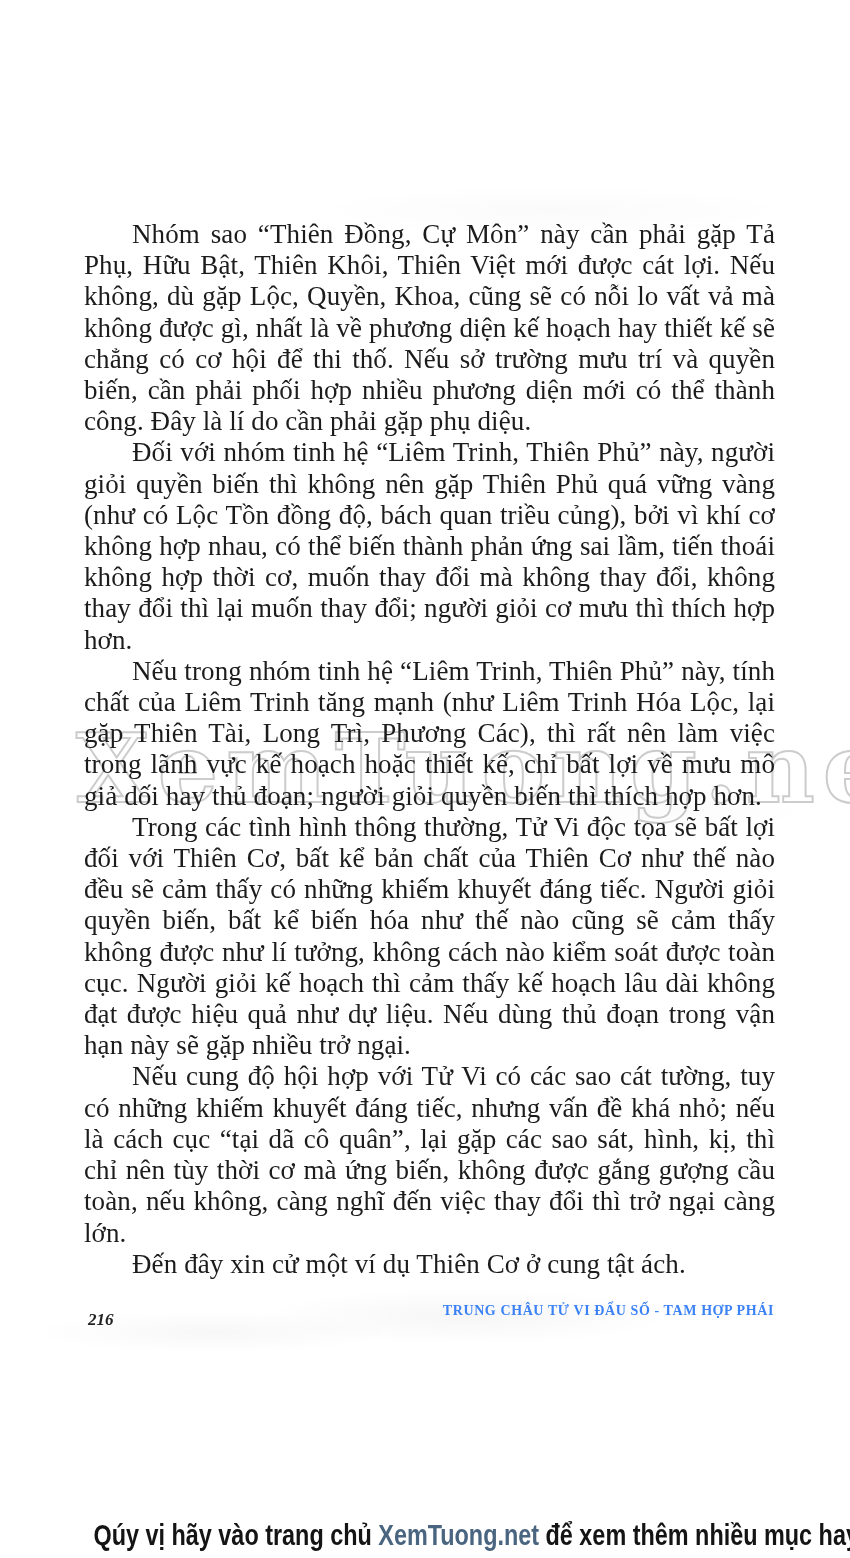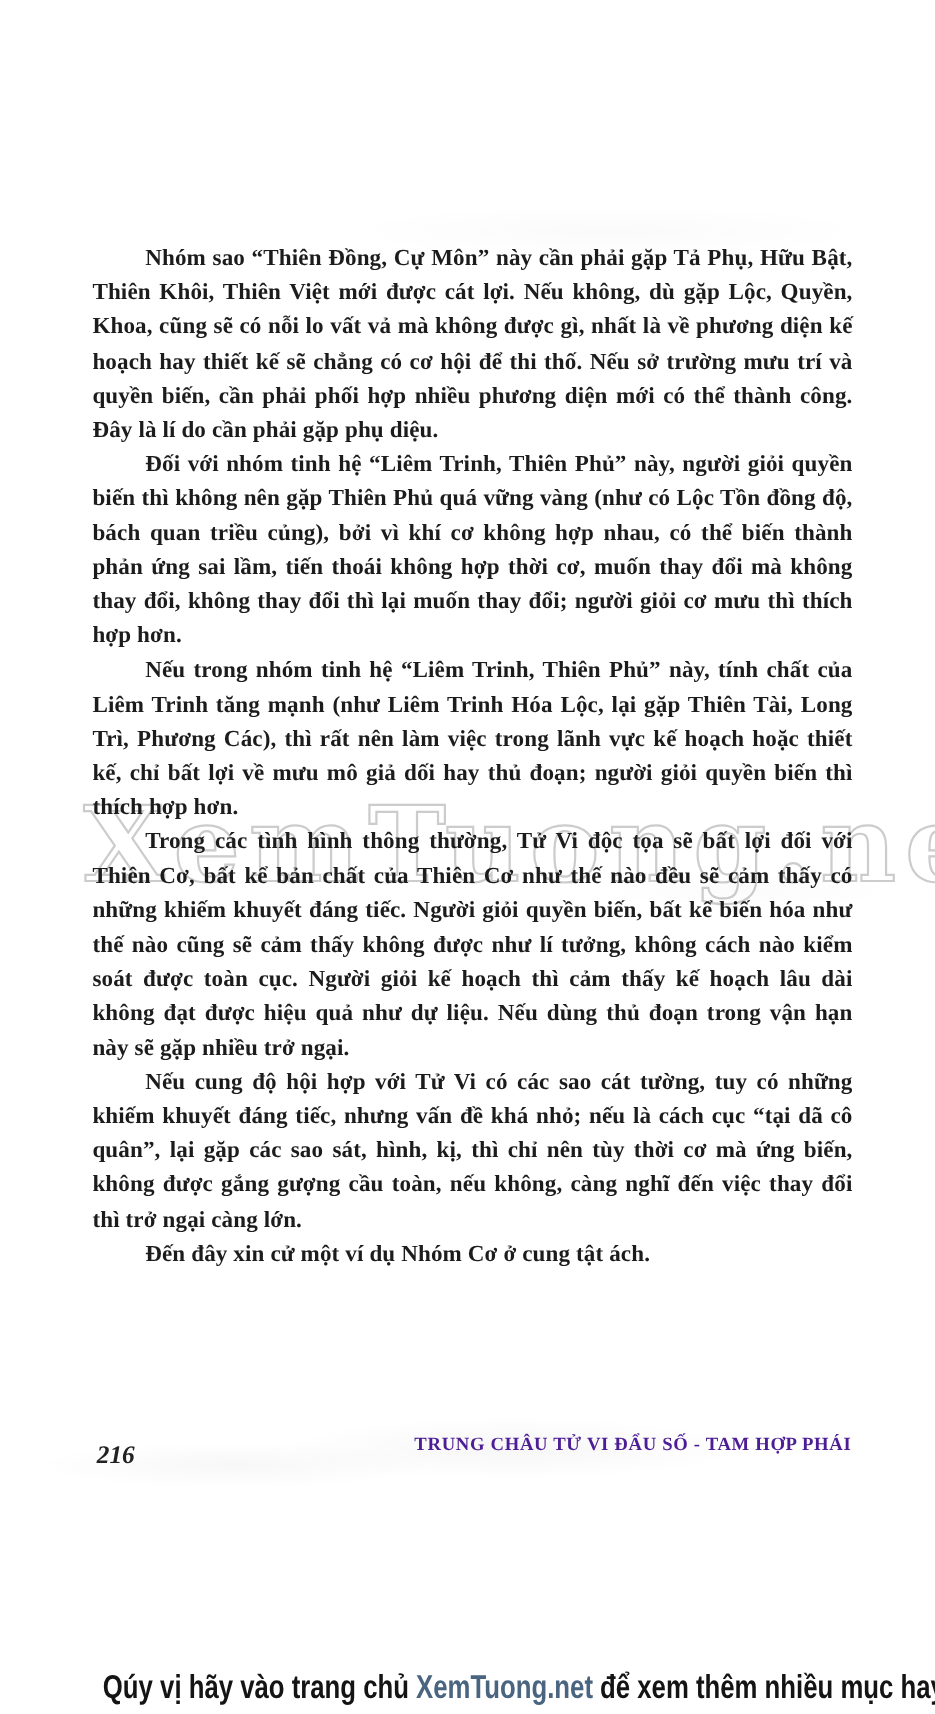--- a/index.html
+++ b/index.html
@@ -44,52 +44,51 @@
     -webkit-text-stroke: 2px var(--watermark-outline, #a3a3a3);
     text-shadow: none;
     opacity: 0.55;
   }
   .text-block {
     position: absolute;
     left: 84px;
     top: 219px;
     width: 691px;
     z-index: 2;
-    font-size: 21px;
+    font-size: 27px;
     line-height: 31.2px;
     text-align: justify;
     color: var(--body-text, #1c1c1c);
     letter-spacing: 0.1px;
-    font-weight: bold;
   }
   .text-block p.para {
     margin: 0;
     text-indent: 48px;
   }
   .footer-pagenum {
     position: absolute;
     left: 88px;
     top: 1310px;
     z-index: 2;
     font-family: "Liberation Serif", serif;
     font-style: italic;
     font-weight: bold;
-    font-size: 23px;
+    font-size: 17px;
     color: #222222;
   }
   .footer-title {
     position: absolute;
     right: 76px;
     top: 1303px;
     z-index: 2;
     font-family: "Liberation Serif", serif;
     font-weight: bold;
-    font-size: 17px;
+    font-size: 14px;
     letter-spacing: 0.6px;
-    color: #4c1d95;
+    color: #3b82f6;
   }
   .banner {
     position: absolute;
     left: 0;
     bottom: 6px;
     width: 850px;
     z-index: 2;
     text-align: center;
     font-family: "Liberation Sans", sans-serif;
     font-weight: bold;
@@ -118,21 +117,21 @@
 
 
       <p class="para">Đối với nhóm tinh hệ “Liêm Trinh, Thiên Phủ” này, người giỏi quyền biến thì không nên gặp Thiên Phủ quá vững vàng (như có Lộc Tồn đồng độ, bách quan triều củng), bởi vì khí cơ không hợp nhau, có thể biến thành phản ứng sai lầm, tiến thoái không hợp thời cơ, muốn thay đổi mà không thay đổi, không thay đổi thì lại muốn thay đổi; người giỏi cơ mưu thì thích hợp hơn.</p>
 
       <p class="para">Nếu trong nhóm tinh hệ “Liêm Trinh, Thiên Phủ” này, tính chất của Liêm Trinh tăng mạnh (như Liêm Trinh Hóa Lộc, lại gặp Thiên Tài, Long Trì, Phương Các), thì rất nên làm việc trong lãnh vực kế hoạch hoặc thiết kế, chỉ bất lợi về mưu mô giả dối hay thủ đoạn; người giỏi quyền biến thì thích hợp hơn.</p>
 
       <p class="para">Trong các tình hình thông thường, Tử Vi độc tọa sẽ bất lợi đối với Thiên Cơ, bất kể bản chất của Thiên Cơ như thế nào đều sẽ cảm thấy có những khiếm khuyết đáng tiếc. Người giỏi quyền biến, bất kể biến hóa như thế nào cũng sẽ cảm thấy không được như lí tưởng, không cách nào kiểm soát được toàn cục. Người giỏi kế hoạch thì cảm thấy kế hoạch lâu dài không đạt được hiệu quả như dự liệu. Nếu dùng thủ đoạn trong vận hạn này sẽ gặp nhiều trở ngại.</p>
 
       <p class="para">Nếu cung độ hội hợp với Tử Vi có các sao cát tường, tuy có những khiếm khuyết đáng tiếc, nhưng vấn đề khá nhỏ; nếu là cách cục “tại dã cô quân”, lại gặp các sao sát, hình, kị, thì chỉ nên tùy thời cơ mà ứng biến, không được gắng gượng cầu toàn, nếu không, càng nghĩ đến việc thay đổi thì trở ngại càng lớn.</p>
 
-      <p class="para">Đến đây xin cử một ví dụ Nhóm Cơ ở cung tật ách.</p>
+      <p class="para">Đến đây xin cử một ví dụ Thiên Cơ ở cung tật ách.</p>
 
     </div>
 
   <div class="footer-pagenum">216</div>
 
   <div class="footer-title">TRUNG CHÂU TỬ VI ĐẨU SỐ - TAM HỢP PHÁI</div>
 
   <div class="banner">
     <span>Qúy vị hãy vào trang chủ </span><span class="site">XemTuong.net</span><span> để xem thêm nhiều mục hay khác</span>
   </div>

